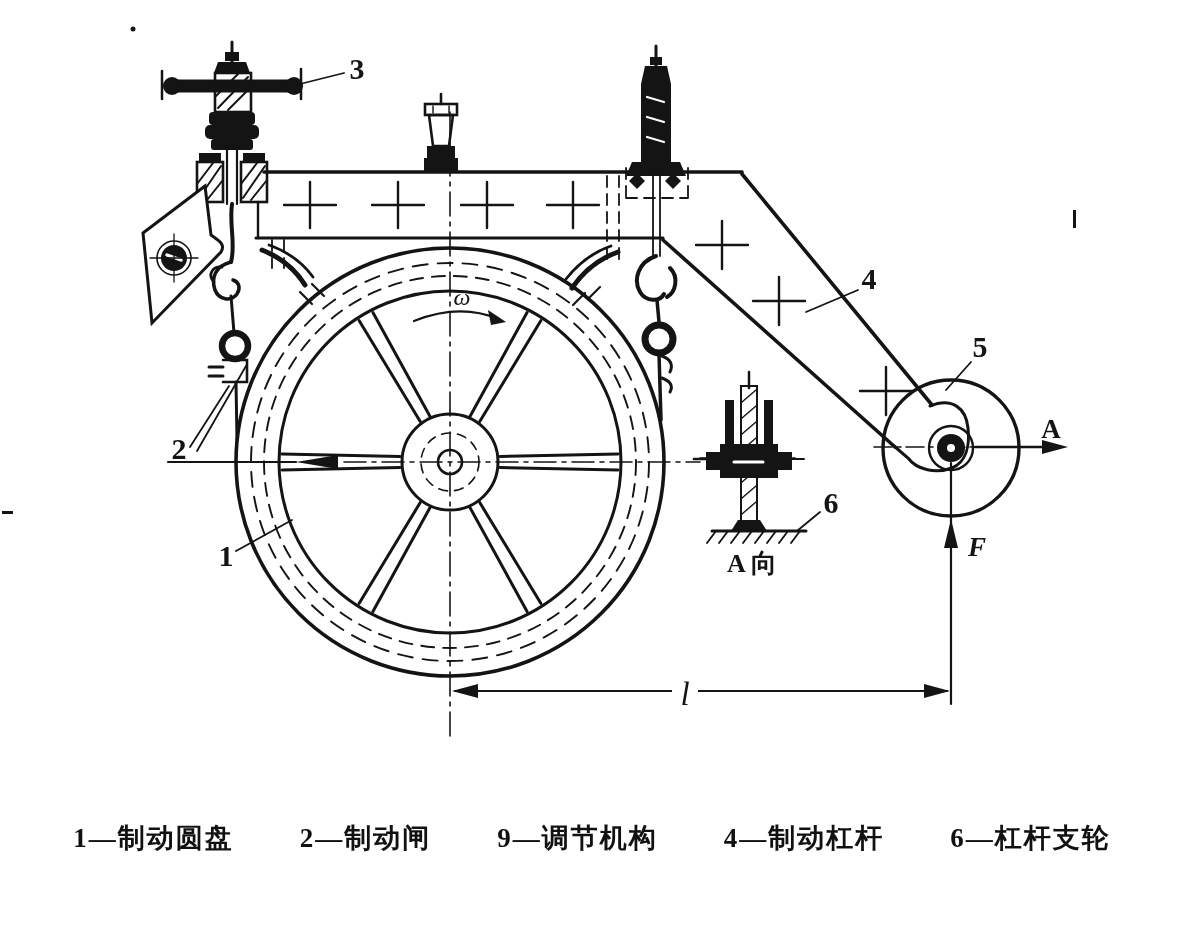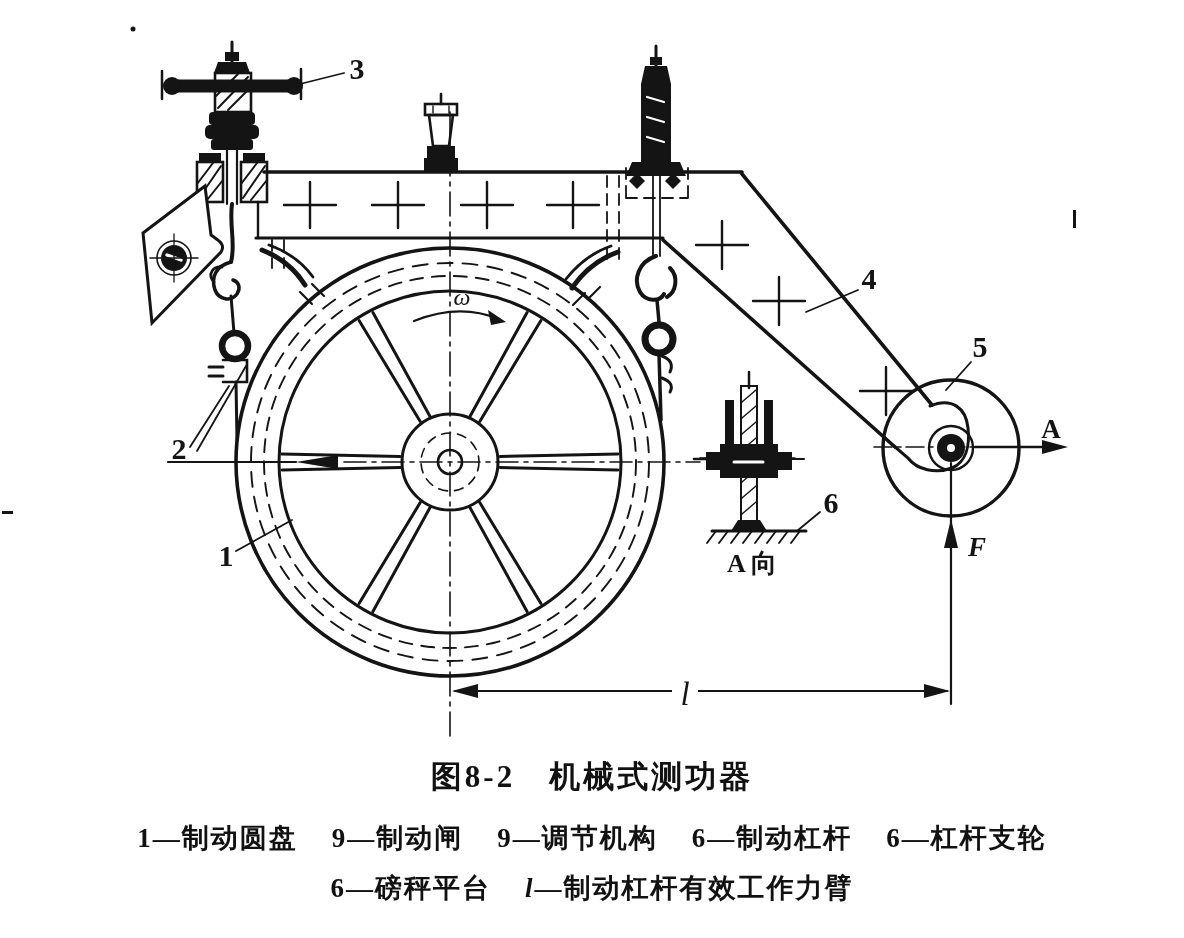--- a/index.html
+++ b/index.html
@@ -6,21 +6,21 @@
   #page{position:relative;width:1184px;height:938px;background:#ffffff;overflow:hidden;
         font-family:"Liberation Serif","DejaVu Serif",serif;color:#111;}
   #drawing{position:absolute;left:0;top:0;}
   svg text{font-family:"Liberation Serif","DejaVu Serif",serif;fill:#141414;}
   .caption{position:absolute;left:0;right:0;top:756px;text-align:center;
            font-size:31px;font-weight:700;letter-spacing:3px;}
   .legend-row{position:absolute;left:0;right:0;text-align:center;font-size:27px;font-weight:700;
               letter-spacing:2px;white-space:nowrap;}
   .legend-row.l1{top:820px;}
   .legend-row.l2{top:870px;}
-  .legend-row span.item{margin:0 17px;}
+  .legend-row span.item{margin:0 33px;}
   .it{font-style:italic;}
 </style>
 </head>
 <body>
 
 <div id="page">
 
   <svg id="drawing" width="1184" height="938" viewBox="0 0 1184 938">
     <g stroke="#141414" fill="none" stroke-linecap="round">
 
@@ -292,23 +292,19 @@
         <text x="357" y="79" text-anchor="middle">3</text>
         <text x="179" y="459" text-anchor="middle">2</text>
         <text x="226" y="566" text-anchor="middle">1</text>
         <text x="869" y="289" text-anchor="middle">4</text>
         <text x="980" y="357" text-anchor="middle">5</text>
         <text x="831" y="513" text-anchor="middle">6</text>
       </g>
     </g>
   </svg>
 
-  <div class="caption">图8-2　机械式测功器</div>
 
   <div class="legend-row l1">
-    <span class="item">1—制动圆盘</span><span class="item">9—制动闸</span><span class="item">9—调节机构</span><span class="item">6—制动杠杆</span><span class="item">6—杠杆支轮</span>
+    <span class="item">1—制动圆盘</span><span class="item">2—制动闸</span><span class="item">9—调节机构</span><span class="item">4—制动杠杆</span><span class="item">6—杠杆支轮</span>
   </div>
 
-  <div class="legend-row l2">
-    <span class="item">6—磅秤平台</span><span class="item"><span class="it">l</span><span>—制动杠杆有效工作力臂</span></span>
-  </div>
 
 </div>
 
 </body></html>

